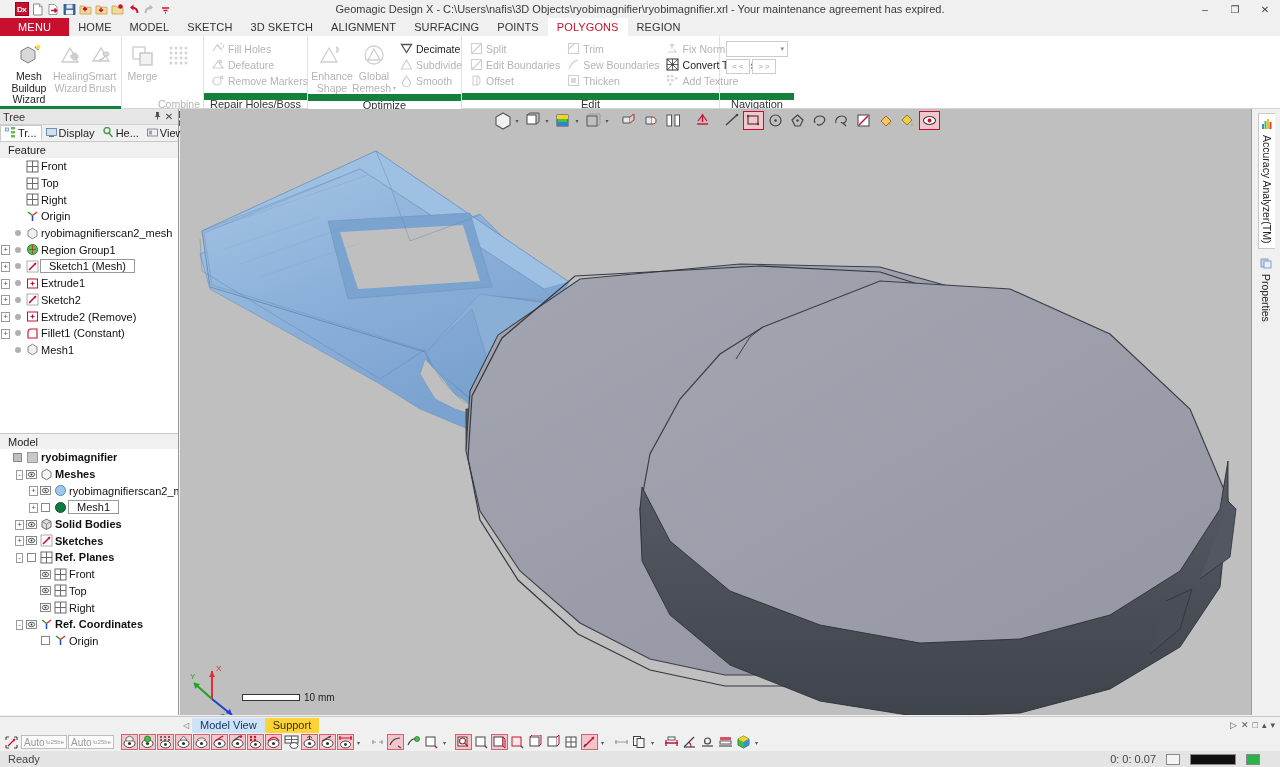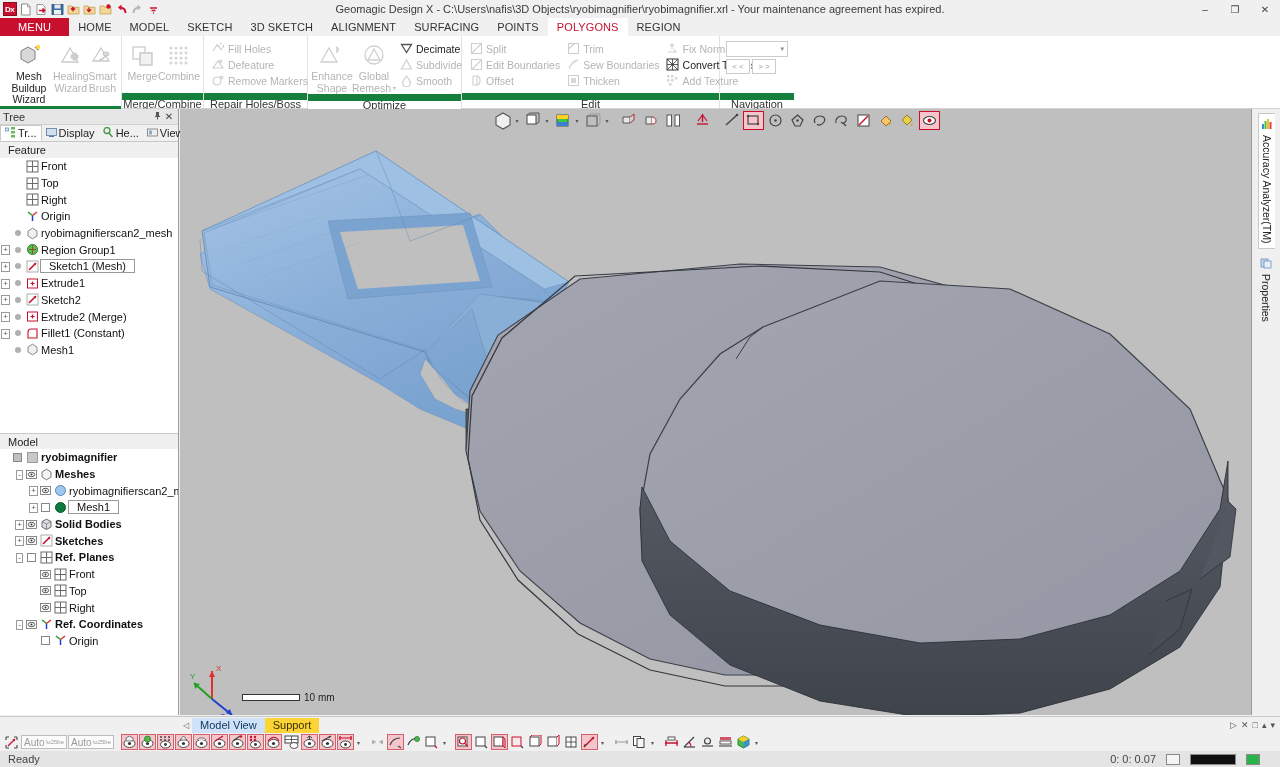--- a/index.html
+++ b/index.html
@@ -11,21 +11,21 @@
     overflow: hidden;
     -webkit-font-smoothing: antialiased;
   }
   #app { position: relative; width: 1280px; height: 767px; background: #f0f0f0; }
 
   
   .titlebar {
     position: absolute; top: 0; left: 0; width: 1280px; height: 18px;
     background: #f0f0f0; display: flex; align-items: center;
   }
-  .qat { display: flex; align-items: center; gap: 1px; padding-left: 2px; height: 18px; }
+  .qat { display: flex; align-items: center; gap: 1px; padding-left: 14px; height: 18px; }
   .qat-ic { width: 15px; height: 15px; display: flex; align-items: center; justify-content: center; }
   .dxlogo {
     width: 14px; height: 14px; background: #c8102e; color: #fff;
     font-size: 8px; font-weight: bold; display: flex; align-items: center;
     justify-content: center; border: 1px solid #8c0a1f; letter-spacing: -0.5px;
   }
   .title-text {
     position: absolute; left: 0; right: 0; text-align: center;
     font-size: 11px; color: #3a3a3a; pointer-events: none;
   }
@@ -316,21 +316,21 @@
       <div class="rgroup-body">
         <div class="bigbtn dis" style="width:40px;">
           <div class="ic">
             <svg width="26" height="24" viewBox="0 0 26 24">
                 <rect x="3" y="3" width="12" height="12" fill="none" stroke="#cfcfcf" stroke-width="1.4"></rect>
                 <rect x="10" y="9" width="12" height="12" fill="#f2f2f2" stroke="#c6c6c6" stroke-width="1.4"></rect>
               </svg>
           </div>
           <div>Merge</div>
         </div>
-        <div class="bigbtn dis" style="width:40px;">
+        <div class="bigbtn dis" style="width:40px;gap:28px;">
           <div class="ic">
             <svg width="26" height="24" viewBox="0 0 26 24">
               <g fill="#d5d5d5">
                   <circle cx="5" cy="4" r="1.5"></circle>
                   <circle cx="10" cy="4" r="1.5"></circle>
                   <circle cx="15" cy="4" r="1.5"></circle>
                   <circle cx="20" cy="4" r="1.5"></circle>
                   <circle cx="5" cy="9" r="1.5"></circle>
                   <circle cx="10" cy="9" r="1.5"></circle>
                   <circle cx="15" cy="9" r="1.5"></circle>
@@ -726,21 +726,21 @@
           <span class="texp"><span style="border:1px solid #9a9a9a;background:#fff;padding:0 1.5px;line-height:8px;display:inline-block;font-size:8px;">+</span></span>
           <span class="tdot">
             <span class="d"></span>
           </span>
           <span class="ticon">
             <svg width="13" height="13" viewBox="0 0 13 13">
               <rect x="1.5" y="2" width="10" height="9" fill="#fff" stroke="#c8102e" stroke-width="1"></rect>
               <path d="M6.5 4.5v4M4.5 6.5h4" stroke="#c8102e" stroke-width="1.2"></path>
             </svg>
           </span>
-          <span class="tlabel">Extrude2 (Merge)</span>
+          <span class="tlabel">Extrude2 (Remove)</span>
         </div>
         <div class="trow">
           <span class="texp"><span style="border:1px solid #9a9a9a;background:#fff;padding:0 1.5px;line-height:8px;display:inline-block;font-size:8px;">+</span></span>
           <span class="tdot">
             <span class="d"></span>
           </span>
           <span class="ticon">
             <svg width="13" height="13" viewBox="0 0 13 13">
               <path d="M2 11V5a3 3 0 013-3h6v9z" fill="#fff" stroke="#c8102e" stroke-width="1.1"></path>
             </svg>

